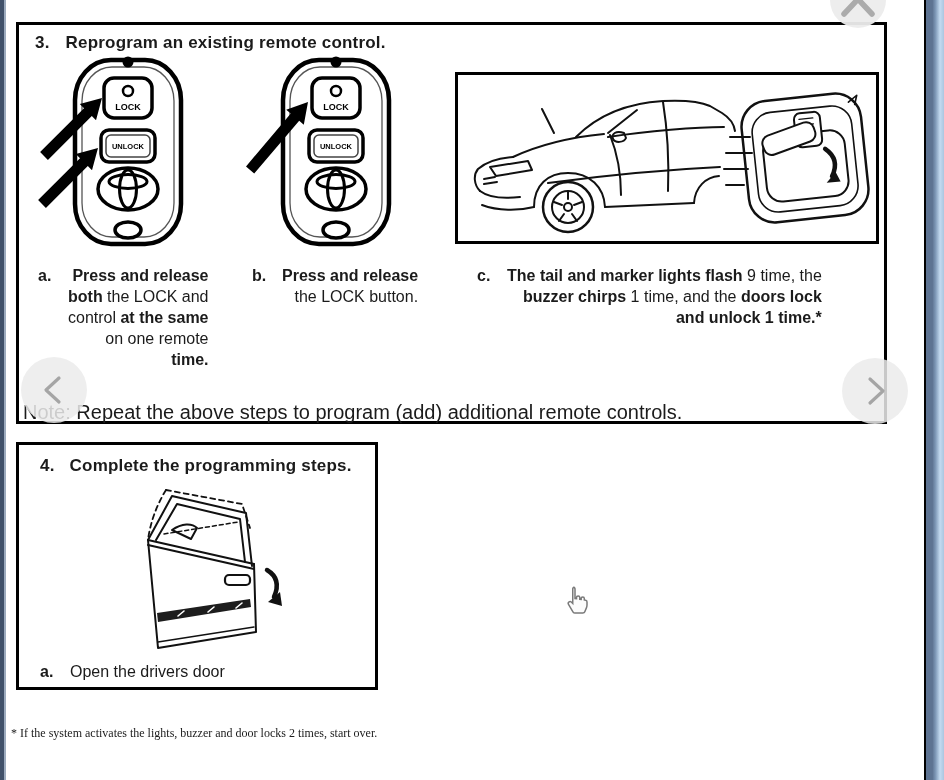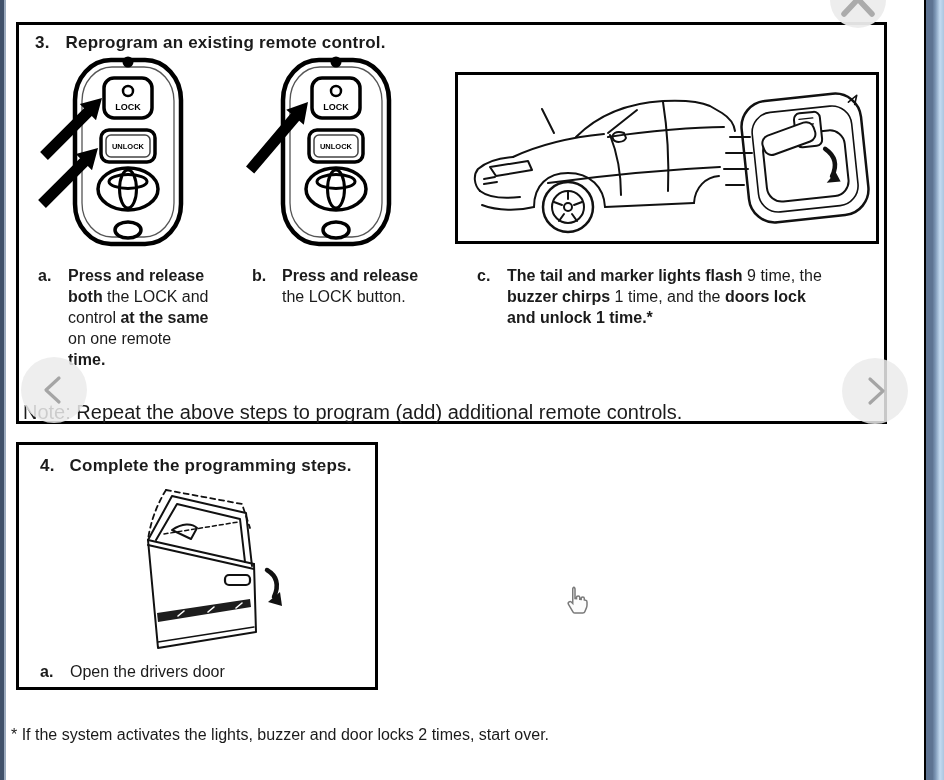--- a/index.html
+++ b/index.html
@@ -30,30 +30,30 @@
   .box4 .sec-head{left:21px;top:11px;gap:15px;}
 
   .fig{position:absolute;}
   .fob1{left:19px;top:27px;}
   .fob2{left:227px;top:27px;}
   .car-fig{left:436px;top:47px;width:424px;height:172px;border:3px solid #000;box-sizing:border-box;}
   .door-fig{left:93px;top:31px;}
 
   .step{position:absolute;display:flex;gap:13px;font-size:16px;line-height:21px;}
   .slabel{font-weight:bold;min-width:17px;}
-  .ln{white-space:nowrap;}
+  .ln{white-space:nowrap;text-align:right;}
   .bd{font-weight:bold;}
   .step-a{left:19px;top:240px;}
   .step-b{left:233px;top:240px;}
   .step-c{left:458px;top:240px;}
 
   .note-line{position:absolute;left:4px;top:376px;font-size:20px;white-space:nowrap;}
 
   .step4a{left:21px;top:216px;}
-  .footnote{position:absolute;left:11px;top:726px;font-size:16px;white-space:nowrap;}
+  .footnote{position:absolute;left:11px;top:726px;font-size:12px;white-space:nowrap;font-family:Liberation Serif, serif;}
 
   
   .nav-circle{
     position:absolute;border-radius:50%;
     background:rgba(235,235,235,0.85);
     display:flex;align-items:center;justify-content:center;
     z-index:50;border:none;padding:0;cursor:pointer;
   }
   .nav-prev{left:21px;top:357px;width:66px;height:66px;}
   .nav-next{left:842px;top:358px;width:66px;height:66px;}

